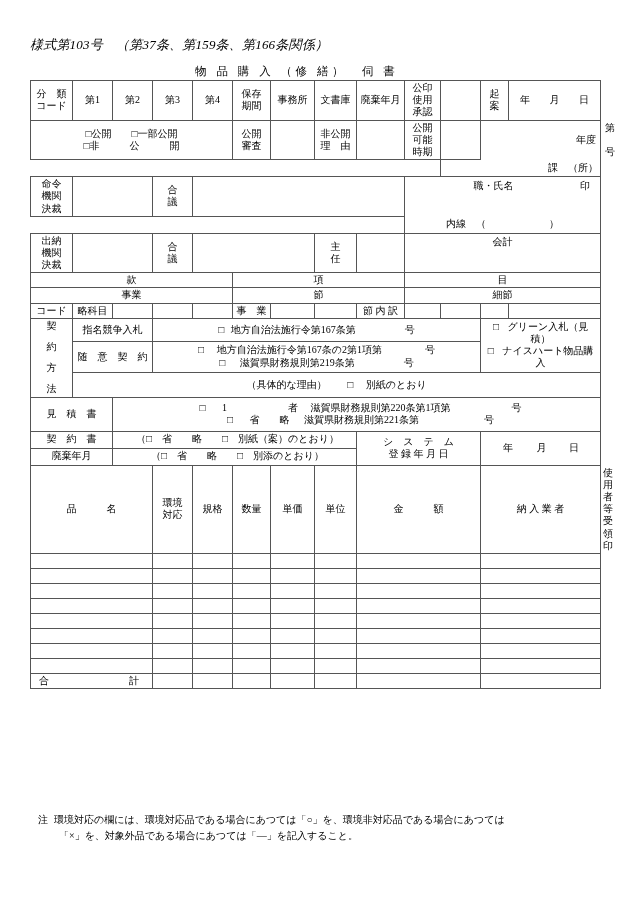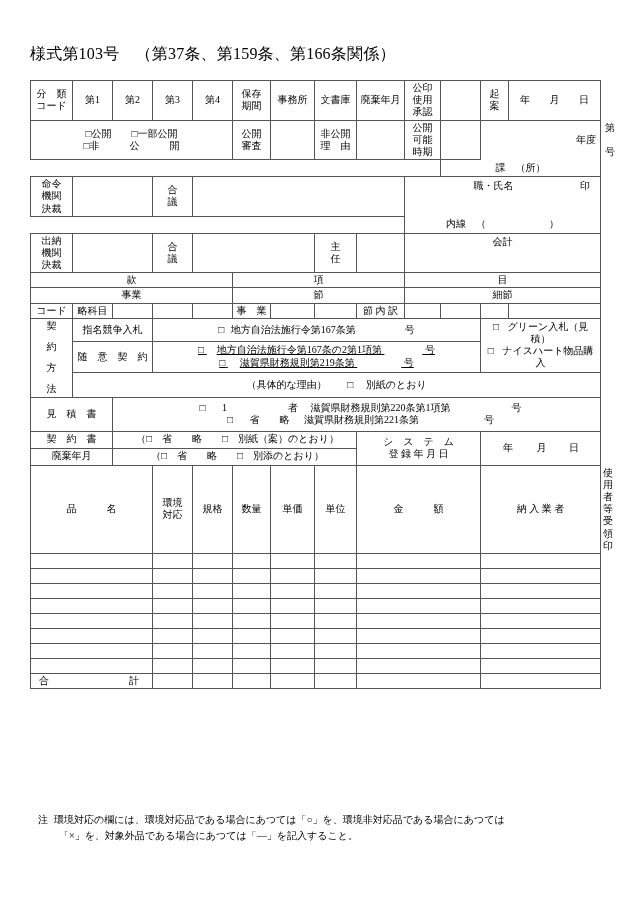--- a/index.html
+++ b/index.html
@@ -4,22 +4,23 @@
 <style>
   html,body{margin:0;padding:0;background:#ffffff;}
   body{
     width:630px;height:903px;position:relative;overflow:hidden;
     font-family:"Liberation Serif","DejaVu Serif",serif;
     color:#000;
   }
   .sheet{position:absolute;left:0;top:0;width:630px;height:903px;}
 
   .form-title{
-    position:absolute;left:30px;top:44px;font-size:16px;letter-spacing:.2px;
+    position:absolute;left:30px;top:36px;font-size:13px;letter-spacing:.2px;
     white-space:nowrap;
+    font-style:italic;
   }
   .doc-heading{
     position:absolute;left:195px;top:64px;font-size:11.5px;letter-spacing:3.5px;
     white-space:nowrap;
   }
 
   table.grid{
     position:absolute;left:30px;top:80px;width:570px;
     border-collapse:collapse;table-layout:fixed;
   }
@@ -53,20 +54,21 @@
   .two-line{line-height:1.35;}
   .ymd{letter-spacing:0;}
   .ymd span{display:inline-block;}
 </style>
 </head>
 <body>
 
 <div class="sheet">
 
   <div class="form-title">様式第103号　（第37条、第159条、第166条関係）</div>
+  <div class="doc-heading">物 品 購 入 （修 繕）　伺 書</div>
 
   <table class="grid">
     <colgroup>
       <col style="width:42px">
         <col style="width:40px">
         <col style="width:40px">
       <col style="width:40px">
         <col style="width:40px">
         <col style="width:38px">
       <col style="width:44px">
@@ -137,21 +139,21 @@
       <td class="nbb" style="height:17px;text-align:left;padding-left:4px;">
         <span>第</span>
         <span style="display:inline-block;width:52px"></span>
         <span>号</span>
       </td>
     </tr>
     <tr>
       <td colspan="3" class="nbt nbl nbr nbb nb" style="border:none;height:0;padding:0;"></td>
       <td colspan="3" class="nb" style="border:none;height:0;padding:0;"></td>
       <td colspan="4" class="nb" style="border:none;height:0;padding:0;"></td>
-      <td colspan="3" style="height:17px;border-top:none;">課　（所）</td>
+      <td colspan="3" style="height:17px;border-top:none;text-align:right;">課　（所）</td>
     </tr>
 
     <tr>
       <td class="h2row">
         <div>命令</div>
         <div>機関</div>
         <div>決裁</div>
       </td>
       <td colspan="2" class="h2row"></td>
       <td class="h2row">
@@ -257,21 +259,21 @@
           <span style="margin-left:6px">グリーン入札（見積）</span>
         </div>
         <div>
           <span>□</span>
           <span style="margin-left:6px">ナイスハート物品購入</span>
         </div>
       </td>
     </tr>
     <tr>
       <td colspan="2" style="height:30px;">随　意　契　約</td>
-      <td colspan="8" class="lft two-line" style="height:30px;text-decoration:underline;">
+      <td colspan="8" class="lft two-line" style="height:30px;">
         <div>
           <span>□</span>
           <span style="margin-left:10px">地方自治法施行令第167条の2第1項第</span>
           <span style="display:inline-block;width:38px"></span>
           <span>号</span>
         </div>
         <div>
           <span>□</span>
           <span style="margin-left:12px">滋賀県財務規則第219条第</span>
           <span style="display:inline-block;width:44px"></span>

